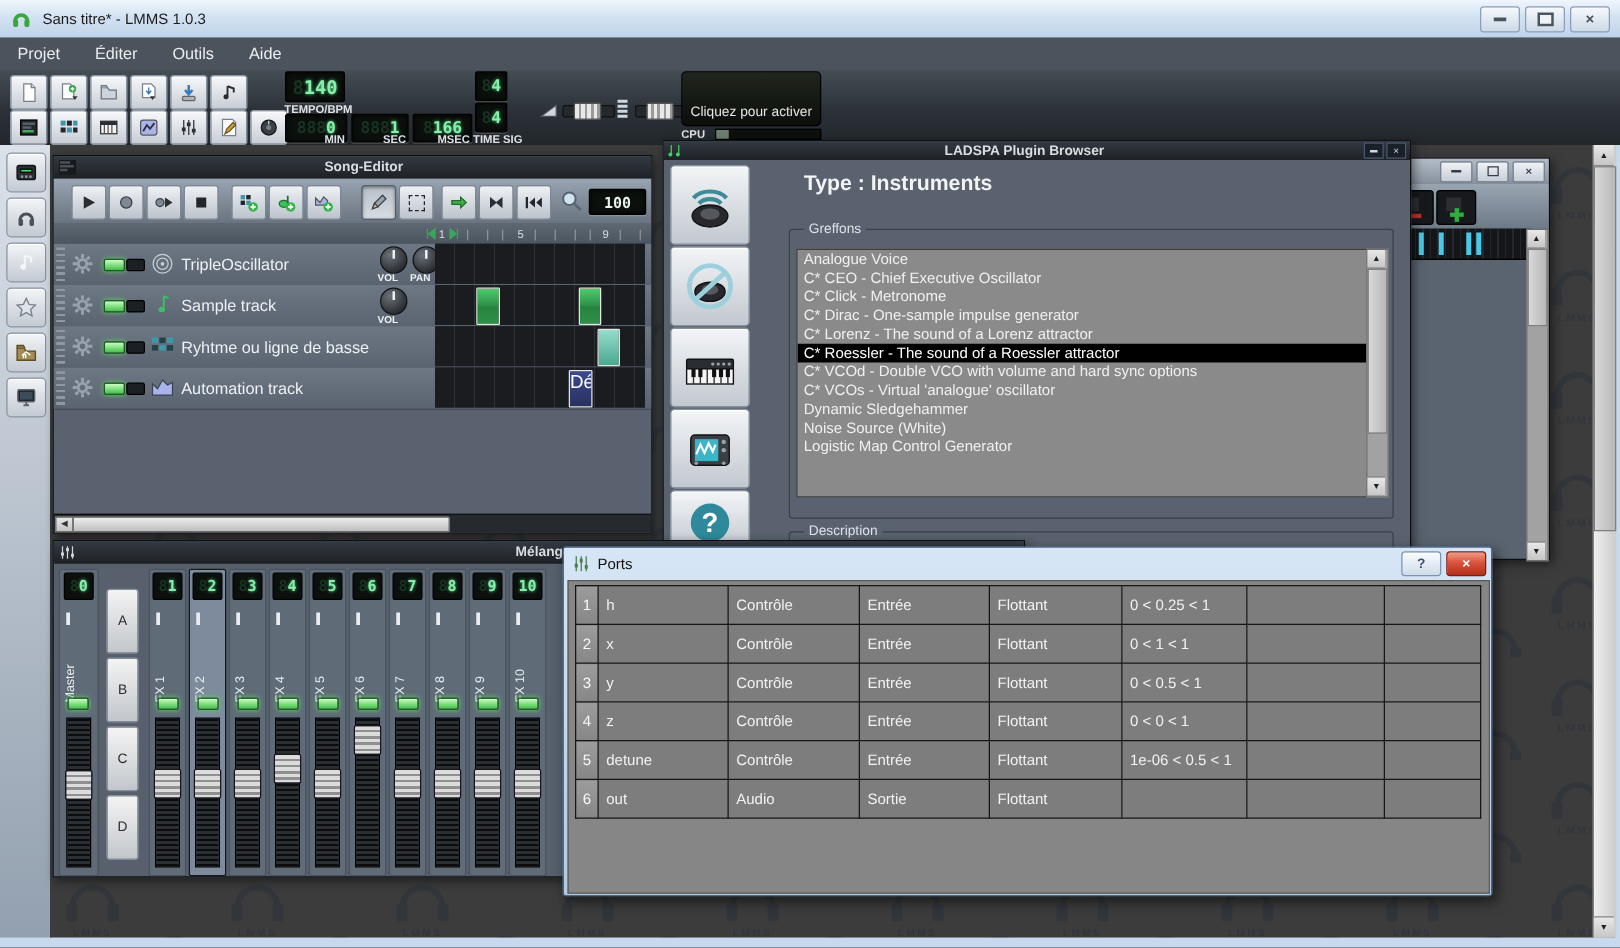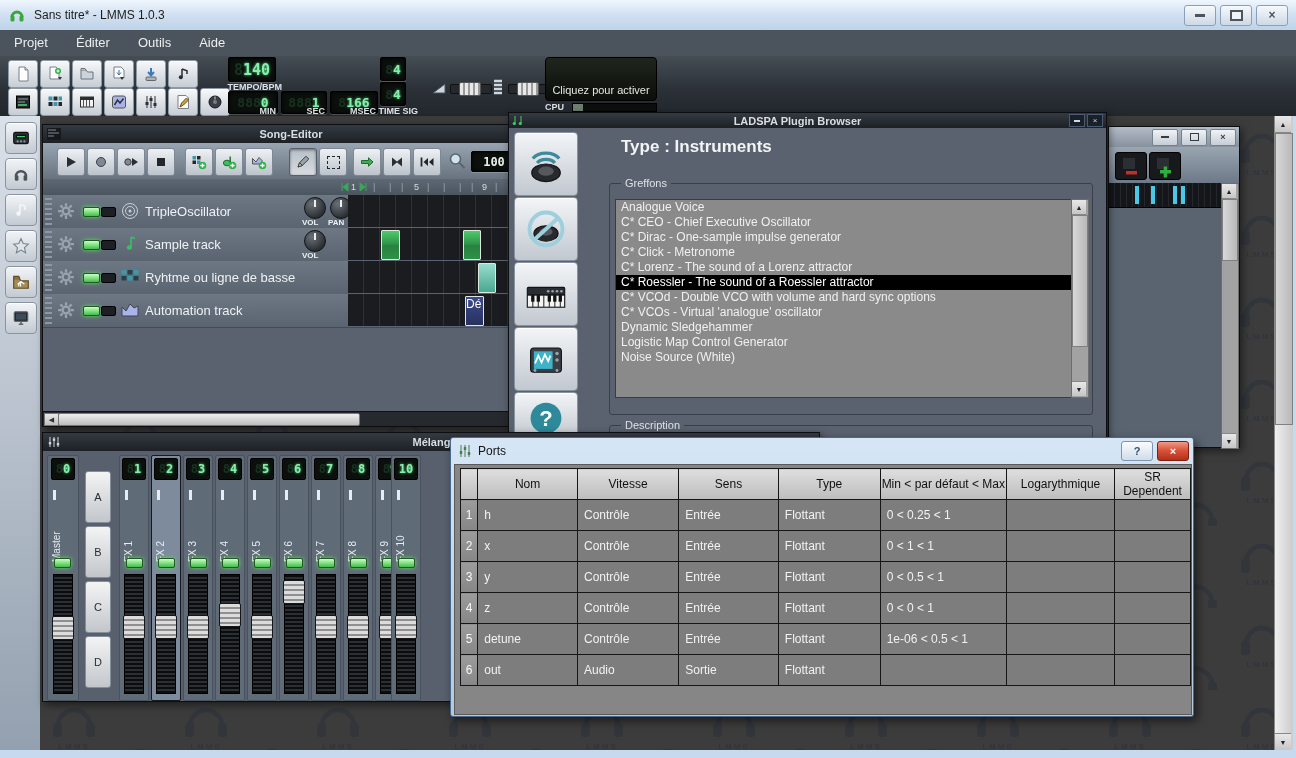--- a/index.html
+++ b/index.html
@@ -526,21 +526,21 @@
             <path d="M8 1v3M8 12v3M1 8h3M12 8h3M3 3l2 2M11 11l2 2M13 3l-2 2M5 11l-2 2"></path>
           </g>
         </svg>
       <span class="led abs" style="left:40px;top:12px"></span>
       <span class="led2 abs" style="left:58px;top:12px"></span>
       <svg class="abs" style="left:78px;top:8px" width="18" height="16" viewBox="0 0 18 16">
           <path d="M1 14V5l4 4 4-7 4 4 4-2v10z" fill="#aab4e8" stroke="#3c4454"></path>
         </svg>
       <span class="tname">Automation track</span>
       <div class="tgrid"></div>
-      <div class="clip" style="left:422px;width:17px;background:linear-gradient(#3d4a8e,#28315e);color:#fff;font-size:12px;overflow:hidden"><span>Dé</span></div>
+      <div class="clip" style="left:412px;width:17px;background:linear-gradient(#3d4a8e,#28315e);color:#fff;font-size:15px;overflow:hidden"><span>Dé</span></div>
     </div>
 
     <div class="hscroll">
       <div class="abs" style="left:1px;top:1px;width:13px;height:11px;background:linear-gradient(#e8e8e8,#c2c2c2);border:1px solid #777;color:#333;font-size:7px;text-align:center;line-height:11px">◀</div>
       <div class="hthumb"></div>
     </div>
   </div>
 
   <div class="dkwin" style="left:1108px;top:126px;width:130px;height:320px;background:#5a6470">
     <div class="bbtitle">
@@ -569,21 +569,21 @@
       <div class="cyan" style="left:64px"></div>
       <div class="cyan" style="left:72px"></div>
     </div>
     <div class="sbv" style="left:112px;top:56px;height:264px">
       <div class="sbbtn" style="top:0">▲</div>
       <div class="sbthumb" style="top:15px;height:60px"></div>
       <div class="sbbtn" style="top:249px;border-top:1px solid #888;border-bottom:none">▼</div>
     </div>
   </div>
 
-  <div class="dkwin" style="left:508px;top:112px;width:597px;height:340px">
+  <div class="dkwin" style="left:530px;top:112px;width:597px;height:340px">
     <div class="dktitle" style="height:15px">
       <svg width="14" height="11" style="margin-left:3px" viewBox="0 0 14 11">
           <path d="M3 1v7" stroke="#3fd060"></path>
           <circle cx="2.3" cy="8.5" r="1.6" fill="#3fd060"></circle>
           <path d="M9 1v7" stroke="#3fd060"></path>
           <circle cx="8.3" cy="8.5" r="1.6" fill="#3fd060"></circle>
         </svg>
       <span class="t" style="font-size:11px">LADSPA Plugin Browser</span>
       <div style="width:14px;height:11px;background:#1a2028;border:1px solid #4a5a74;margin-right:2px;display:flex;align-items:center;justify-content:center">
           <div style="width:6px;height:2px;background:#cfd8e8"></div>
@@ -641,29 +641,29 @@
         </svg>
       </div>
 
     <div class="abs" style="left:112px;top:24px;color:#f2f4f6;font-size:17px;font-weight:bold">Type : Instruments</div>
 
     <div class="group" style="left:100px;top:70px;width:482px;height:230px"></div>
     <div class="grouplabel" style="left:112px;top:64px">Greffons</div>
     <div class="pluglist" style="left:106px;top:86px;width:456px;height:197px">
       <div class="pl">Analogue Voice</div>
       <div class="pl">C* CEO - Chief Executive Oscillator</div>
+      <div class="pl">C* Click - Metronome</div>
       <div class="pl">C* Dirac - One-sample impulse generator</div>
-      <div class="pl">C* Click - Metronome</div>
       <div class="pl">C* Lorenz - The sound of a Lorenz attractor</div>
       <div class="pl sel">C* Roessler - The sound of a Roessler attractor</div>
       <div class="pl">C* VCOd - Double VCO with volume and hard sync options</div>
       <div class="pl">C* VCOs - Virtual 'analogue' oscillator</div>
       <div class="pl">Dynamic Sledgehammer</div>
+      <div class="pl">Noise Source (White)</div>
       <div class="pl">Logistic Map Control Generator</div>
-      <div class="pl">Noise Source (White)</div>
     </div>
     <div class="sbv" style="left:562px;top:86px;height:197px">
       <div class="sbbtn" style="top:0">▲</div>
       <div class="sbthumb" style="top:15px;height:130px"></div>
       <div class="sbbtn" style="top:181px;border-top:1px solid #888;border-bottom:none">▼</div>
     </div>
 
     <div class="group" style="left:100px;top:312px;width:482px;height:24px"></div>
     <div class="grouplabel" style="left:112px;top:306px">Description</div>
   </div>
@@ -798,21 +798,21 @@
           <span class="ghost">8</span>
           <span class="lit">9</span>
         </div>
         <div class="vtick"></div>
         <div class="vlabel">FX 9</div>
         <span class="led mled"></span>
         <div class="ftrack">
           <div class="fthumb" style="top:40px"></div>
         </div>
       </div>
-    <div class="strip" style="left:348px">
+    <div class="strip" style="left:364px">
         <div class="mlcd">
           <span class="ghost"></span>
           <span class="lit">10</span>
         </div>
         <div class="vtick"></div>
         <div class="vlabel">FX 10</div>
         <span class="led mled"></span>
         <div class="ftrack">
           <div class="fthumb" style="top:40px"></div>
         </div>
@@ -838,34 +838,20 @@
             <col style="width:18px">
             <col style="width:104px">
             <col style="width:105px">
             <col style="width:104px">
             <col style="width:106px">
             <col style="width:100px">
             <col style="width:110px">
             <col style="width:77px">
           </colgroup>
         <tbody>
-            <tr>
-          <th></th>
-          <th>Nom</th>
-          <th>Vitesse</th>
-          <th>Sens</th>
-          <th>Type</th>
-          <th>
-                <div class="clipc">
-                  <span>Min &lt; par défaut &lt; Max</span>
-                </div>
-              </th>
-          <th>Logarythmique</th>
-          <th>SR Dependent</th>
-        </tr>
         <tr>
               <td class="num">1</td>
               <td>h</td>
               <td>Contrôle</td>
               <td>Entrée</td>
               <td>Flottant</td>
               <td>0 &lt; 0.25 &lt; 1</td>
               <td></td>
               <td></td>
             </tr>

